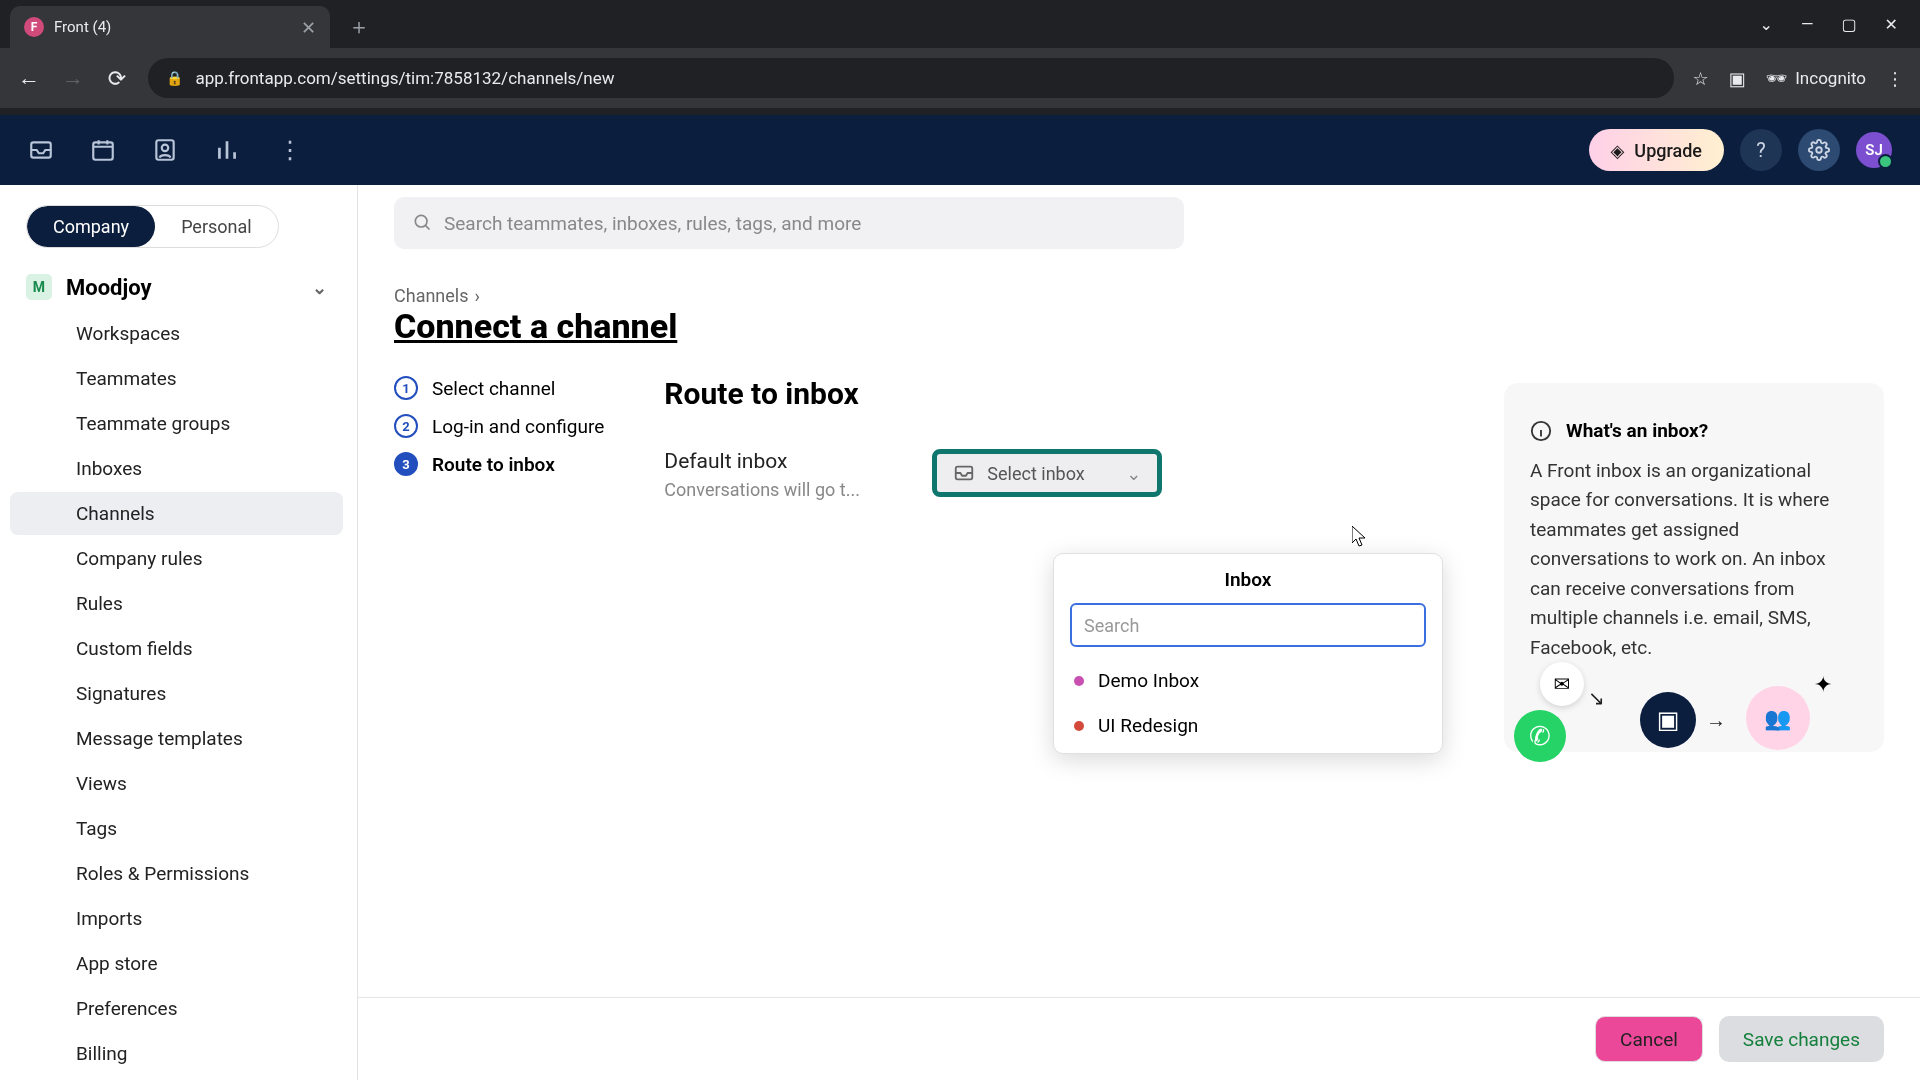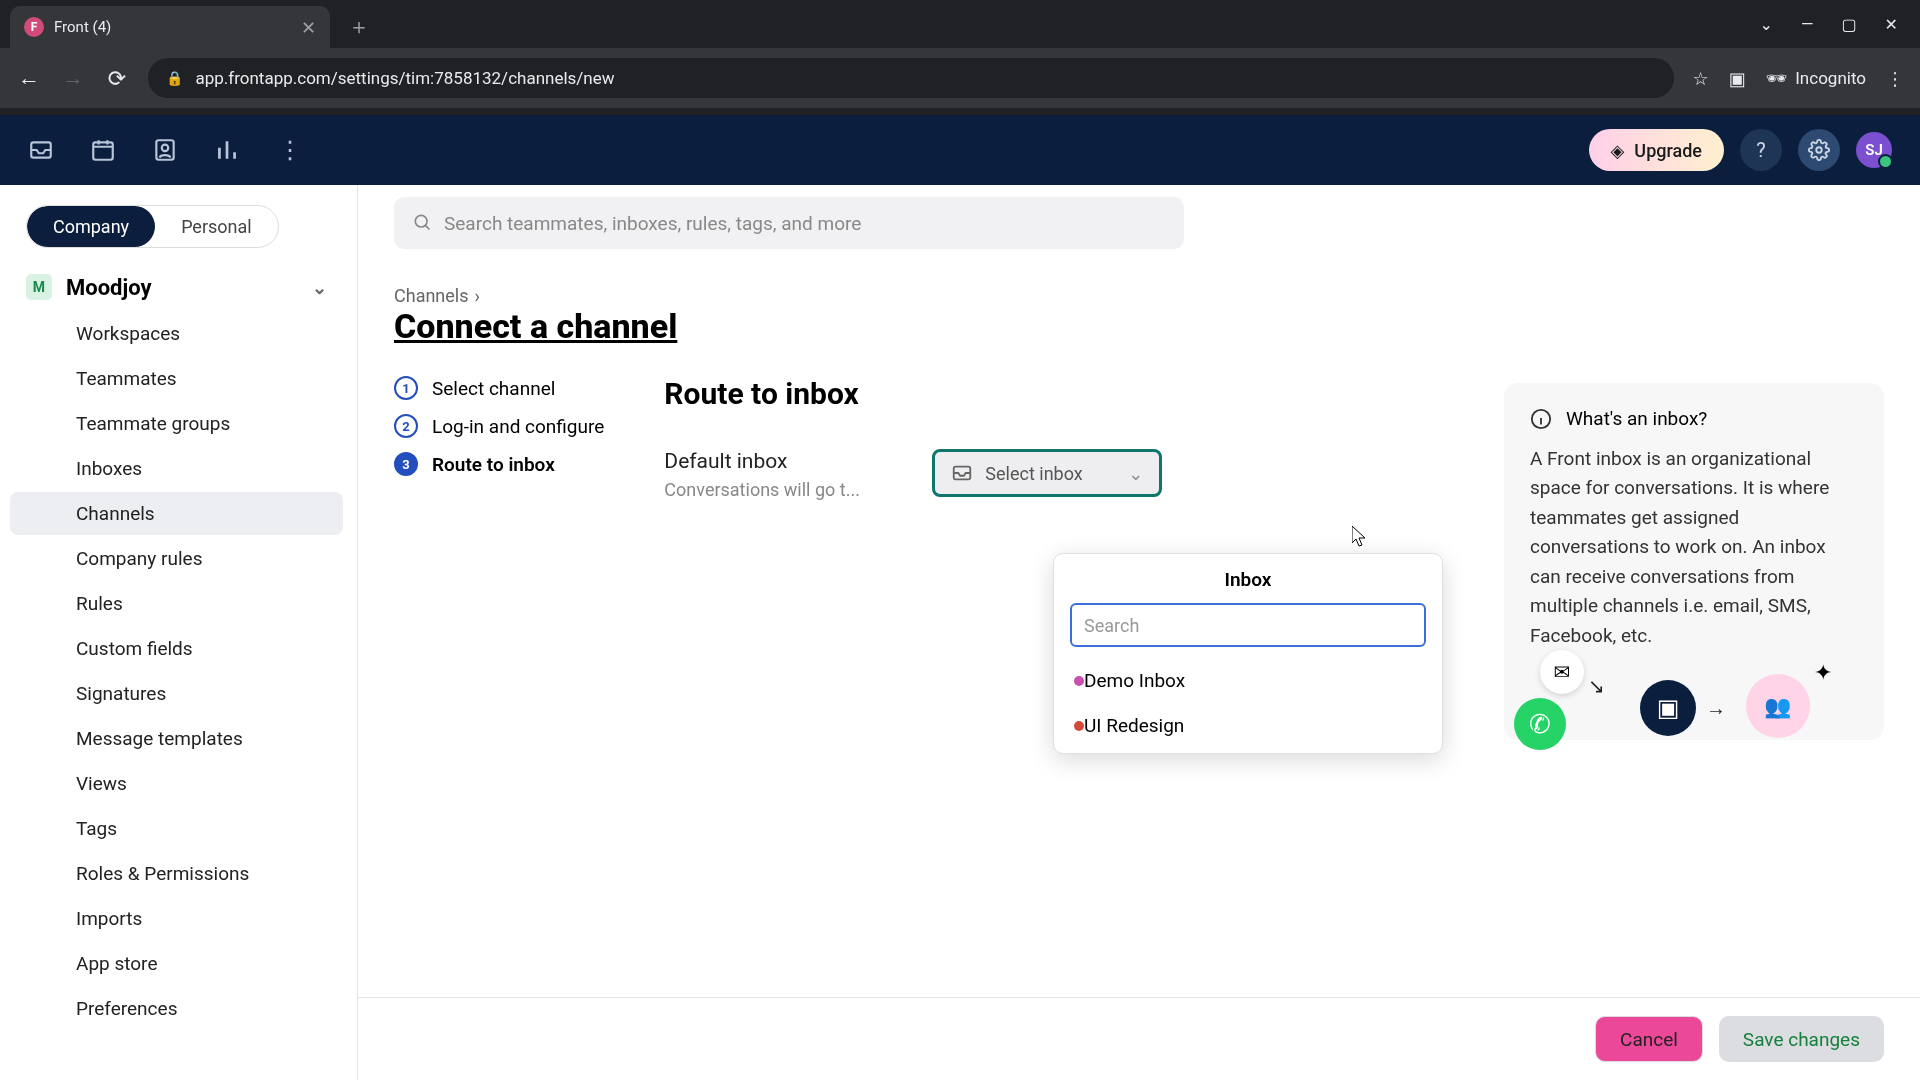--- a/index.html
+++ b/index.html
@@ -66,35 +66,35 @@
 .step{display:flex; align-items:center; gap:14px; font-size:19px;}
 .step-num{width:24px;height:24px;border-radius:50%;border:2px solid #234ebd;color:#234ebd;display:flex;align-items:center;justify-content:center;font-size:13px;font-weight:700;}
 .step.current .step-num{background:#234ebd;color:#fff;border-color:#234ebd;}
 .step.current{font-weight:600;}
 .right-col{flex:1;}
 .section-h{font-size:30px; font-weight:700; margin-bottom:38px;}
 .field-row{display:flex; align-items:flex-start; gap:28px;}
 .field-labels{flex:0 0 240px;}
 .field-label{font-size:21px; color:#222;}
 .field-sub{font-size:18px; color:#888; margin-top:6px; white-space:nowrap; overflow:hidden; text-overflow:ellipsis; max-width:240px;}
-.select-btn{background:#eeeef0;border:3px solid #0f766e;border-radius:8px;height:48px;padding:0 16px;display:flex;align-items:center;gap:12px;font-size:18px;color:#555;cursor:pointer;width:230px;justify-content:space-between;}
+.select-btn{background:#eeeef0;border:5px solid #0f766e;border-radius:8px;height:48px;padding:0 16px;display:flex;align-items:center;gap:12px;font-size:18px;color:#555;cursor:pointer;width:230px;justify-content:space-between;}
 .select-left{display:flex;align-items:center;gap:12px;}
 
 
 .popover{position:absolute; left:695px; top:290px; width:390px; background:#fff; border:1px solid #e0e0e0; border-radius:10px; box-shadow:0 6px 24px rgba(0,0,0,.15); padding:14px 16px 10px;}
 .pop-title{text-align:center;font-size:19px;font-weight:600;margin-bottom:12px;}
 .pop-search{width:100%;height:44px;border:2px solid #3b6fe0;border-radius:6px;padding:0 12px;font-size:18px;outline:none;}
 .pop-search::placeholder{color:#999;}
 .pop-list{margin-top:16px;display:flex;flex-direction:column;gap:10px;}
-.pop-item{display:flex;align-items:center;font-size:19px;padding:6px 4px;cursor:pointer;border-radius:6px;text-align:right;}
+.pop-item{display:flex;align-items:center;gap:14px;font-size:19px;padding:6px 4px;cursor:pointer;border-radius:6px;text-align:right;}
 .dot{width:10px;height:10px;border-radius:50%;}
 
 
 .info-card{position:absolute; right:36px; top:120px; width:380px; background:#f7f7f8; border-radius:14px; padding:24px 26px 90px;}
-.info-head{display:flex;align-items:center;gap:14px;font-size:19px;font-weight:400;margin-bottom:14px;}
+.info-head{display:flex;align-items:center;gap:14px;font-size:19px;font-weight:700;margin-bottom:14px;margin-top:12px;}
 .info-body{font-size:19px; color:#333; line-height:1.55;}
 .info-illus{position:absolute;bottom:-6px;left:10px;right:10px;height:100px;}
 .illus-circle{position:absolute;border-radius:50%;display:flex;align-items:center;justify-content:center;}
 .gm{width:44px;height:44px;background:#fff;box-shadow:0 2px 6px rgba(0,0,0,.15);left:26px;top:4px;font-size:20px;}
 .wa{width:52px;height:52px;background:#25d366;left:0px;top:52px;color:#fff;font-size:26px;}
 .arrow1{position:absolute;left:74px;top:28px;font-size:20px;color:#222;}
 .mid{width:56px;height:56px;background:#0b1e3d;left:126px;top:34px;color:#fff;font-size:24px;}
 .arrow2{position:absolute;left:192px;top:50px;font-size:20px;color:#222;}
 .ppl{width:64px;height:64px;background:#ffd4e7;left:232px;top:28px;font-size:22px;}
 .spark{position:absolute;left:300px;top:14px;font-size:22px;}
@@ -213,20 +213,21 @@
           <div class="side-item">Rules</div>
           <div class="side-item">Custom fields</div>
           <div class="side-item">Signatures</div>
           <div class="side-item">Message templates</div>
           <div class="side-item">Views</div>
           <div class="side-item">Tags</div>
           <div class="side-item">Roles &amp; Permissions</div>
           <div class="side-item">Imports</div>
           <div class="side-item">App store</div>
           <div class="side-item">Preferences</div>
+          <div class="side-item">Billing</div>
         </div>
     </div>
   </div>
 
   <div class="main">
     <div class="search-row">
       <div class="search-wrap">
         <span class="sicon">
           <svg width="20" height="20" viewBox="0 0 24 24" fill="none" stroke="currentColor" stroke-width="2">
               <circle cx="11" cy="11" r="7"></circle>

